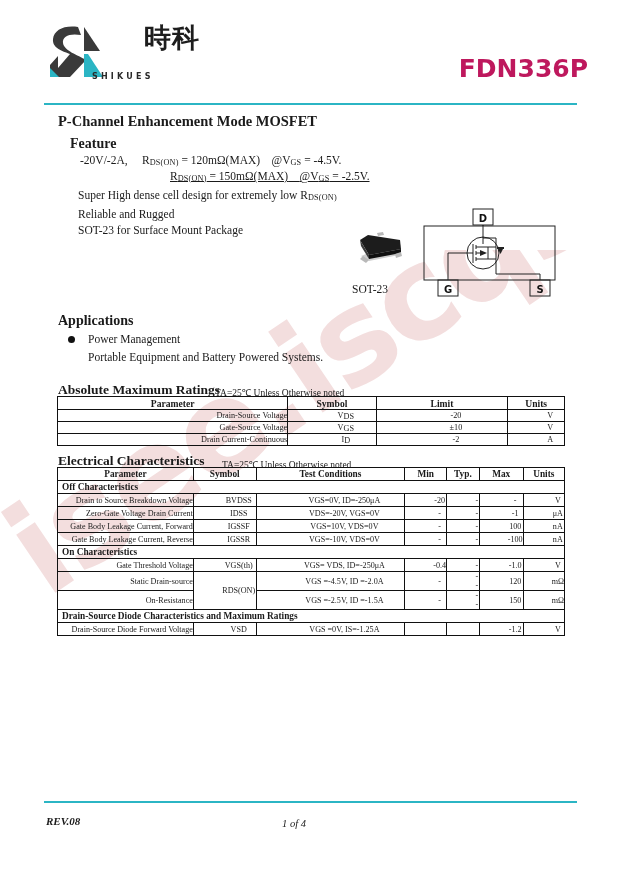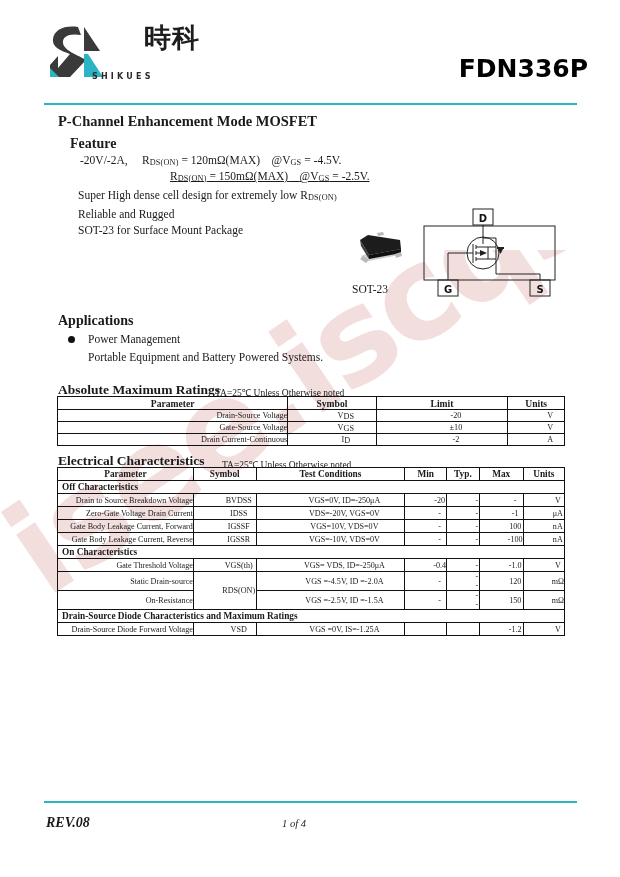--- a/index.html
+++ b/index.html
@@ -29,21 +29,21 @@
     font-family:"DejaVu Sans", sans-serif;font-weight:bold;font-size:27px;color:#1d1d1d;
     line-height:1;margin-bottom:8px;letter-spacing:1px;
   }
   .logo-en{
     position:absolute;left:92px;top:72px;
     font-family:"DejaVu Sans", sans-serif;font-size:8px;font-weight:bold;
     letter-spacing:3.2px;color:#2a2a2a;
   }
   .partno{
     position:absolute;right:32px;top:54px;
-    font-family:"DejaVu Sans", sans-serif;font-weight:bold;font-size:25px;color:#000000;
+    font-family:"DejaVu Sans", sans-serif;font-weight:bold;font-size:25px;color:#be185d;
   }
   .rule-top{position:absolute;left:44px;top:103px;width:533px;height:2px;background:#2bb5c4;}
 
   
   .title-main{
     position:absolute;left:58px;top:113px;font-size:14.5px;font-weight:bold;
   }
   .sec-head{position:absolute;font-size:14px;font-weight:bold;}
   #feature-head{left:70px;top:136px;}
   #apps-head{left:58px;top:313px;}
@@ -85,21 +85,21 @@
   .t-left{text-align:right;padding-left:4px;}
   .t-ctr{text-align:center;padding-left:28px;}
 
   .tbl2{left:57px;top:467px;width:508px;}
   .tbl2 th{font-size:9.3px;font-weight:bold;text-align:center;height:12px;}
   .tbl2 td{height:12px;font-size:8.1px;}
   .grp td{font-size:9.3px;font-weight:bold;text-align:left;padding-left:4px;height:12px;}
 
   
   .rule-bot{position:absolute;left:44px;top:801px;width:533px;height:2px;background:#2bb5c4;}
-  .rev{position:absolute;left:46px;top:815px;font-size:14px;font-style:italic;font-weight:bold;}
+  .rev{position:absolute;left:46px;top:815px;font-size:11px;font-style:italic;font-weight:bold;}
   .pageno{position:absolute;left:282px;top:818px;font-size:10.5px;font-style:italic;}
 </style>
 </head>
 <body>
 
 <div class="page">
 
   <div class="watermark">
     <div class="wm-text">isee.iscqs.com</div>
   </div>

